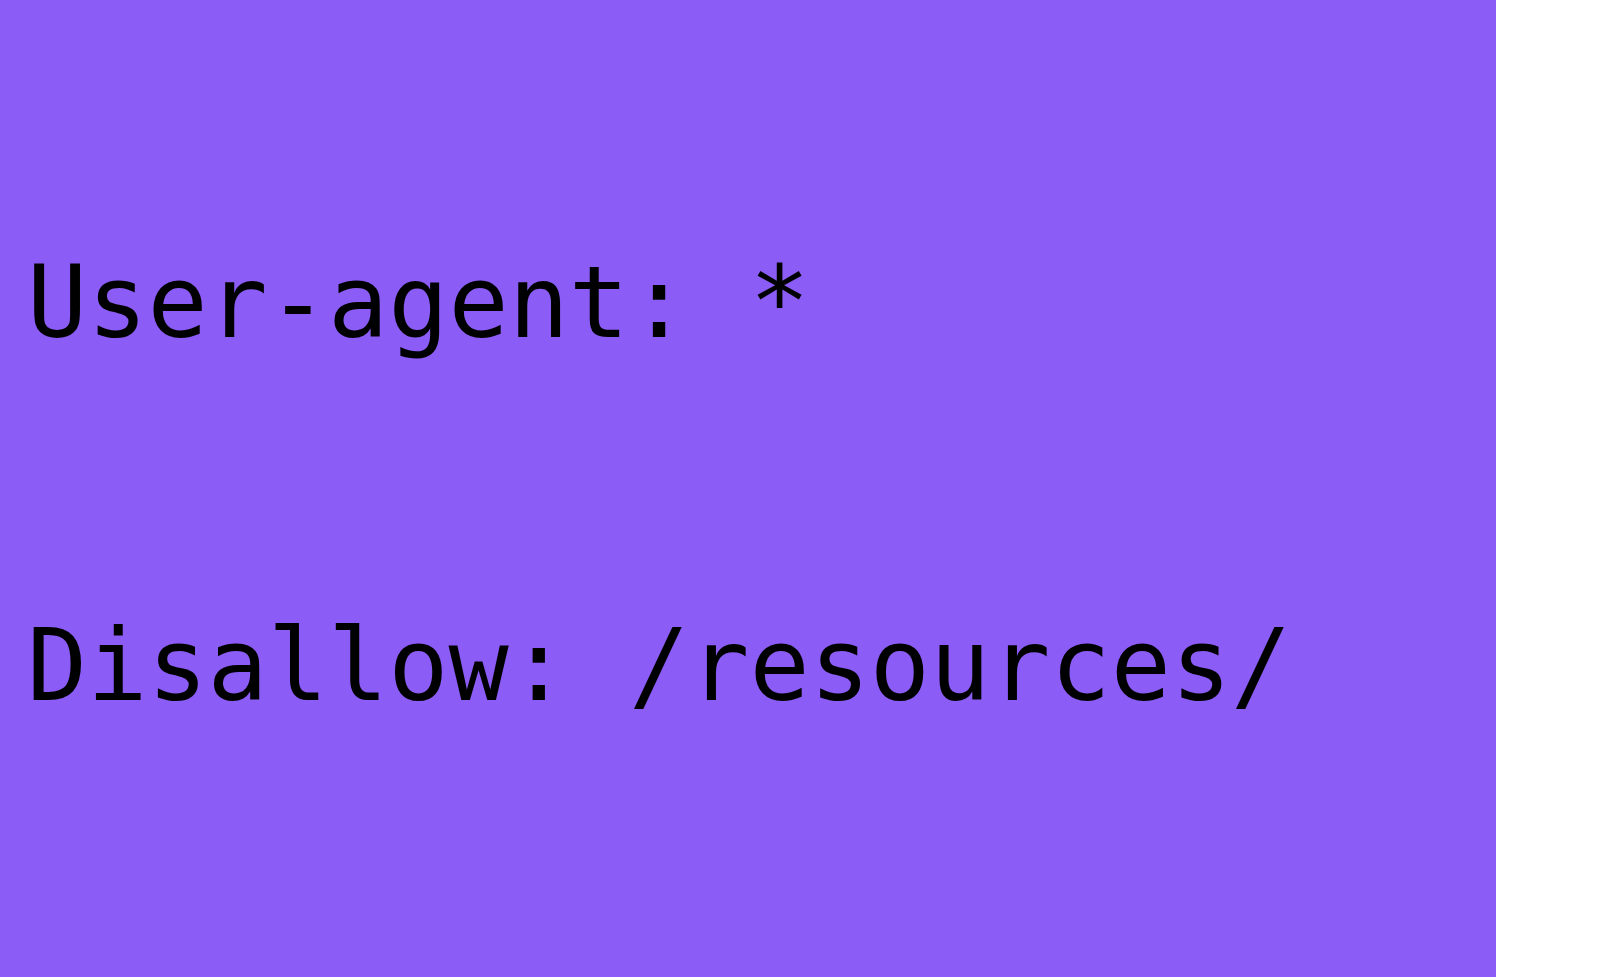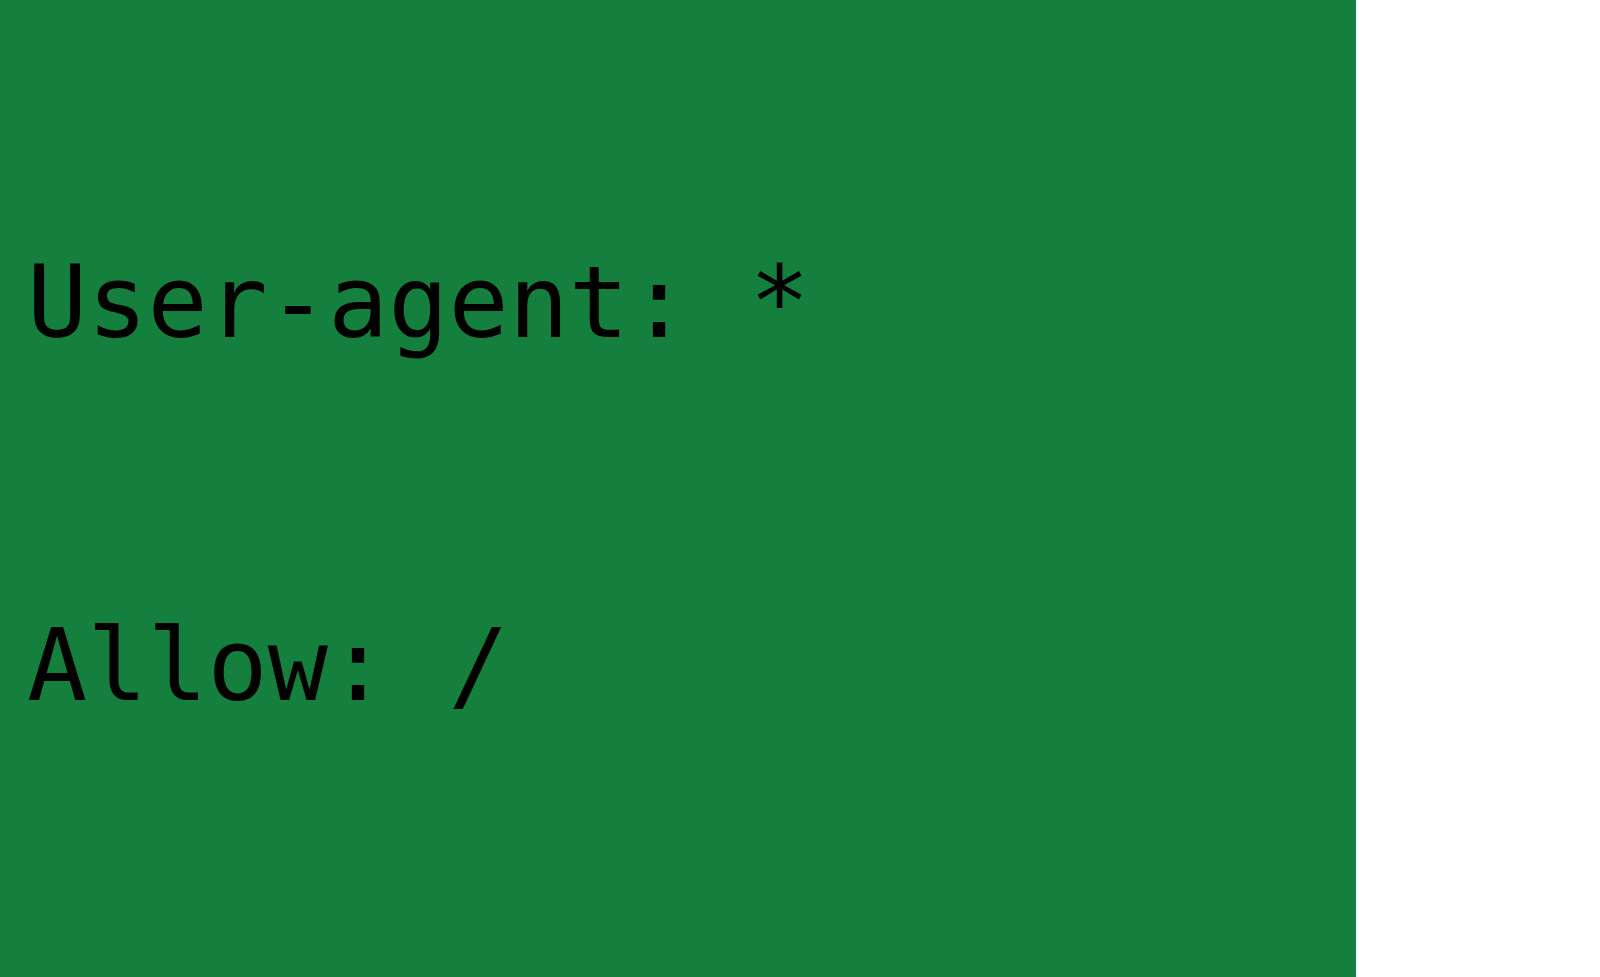--- a/index.html
+++ b/index.html
@@ -9,23 +9,23 @@
   body {
     width: 1600px;
     height: 977px;
     background: #ffffff;
     overflow: hidden;
   }
   #robots-file {
     position: absolute;
     left: 0;
     top: 0;
-    width: 1356px;
+    width: 1496px;
     height: 977px;
-    background: #15803d;
+    background: #8b5cf6;
     box-sizing: border-box;
     padding: 0;
   }
   .code-block {
     position: absolute;
     left: 27px;
     top: 0px;
     width: 1573px;
     font-family: "DejaVu Sans Mono", "Liberation Mono", monospace;
     font-size: 100px;
@@ -42,21 +42,20 @@
     white-space: pre;
     color: #000000;
   }
 </style>
 </head>
 <body>
 
 <div id="robots-file">
   <div class="code-block">
     <span class="code-line">User-agent: *</span>
-    <span class="code-line">Allow: /</span>
     <span class="code-line">Disallow: /resources/</span>
     
     
     
     
     
   </div>
 </div>
 
 </body></html>

